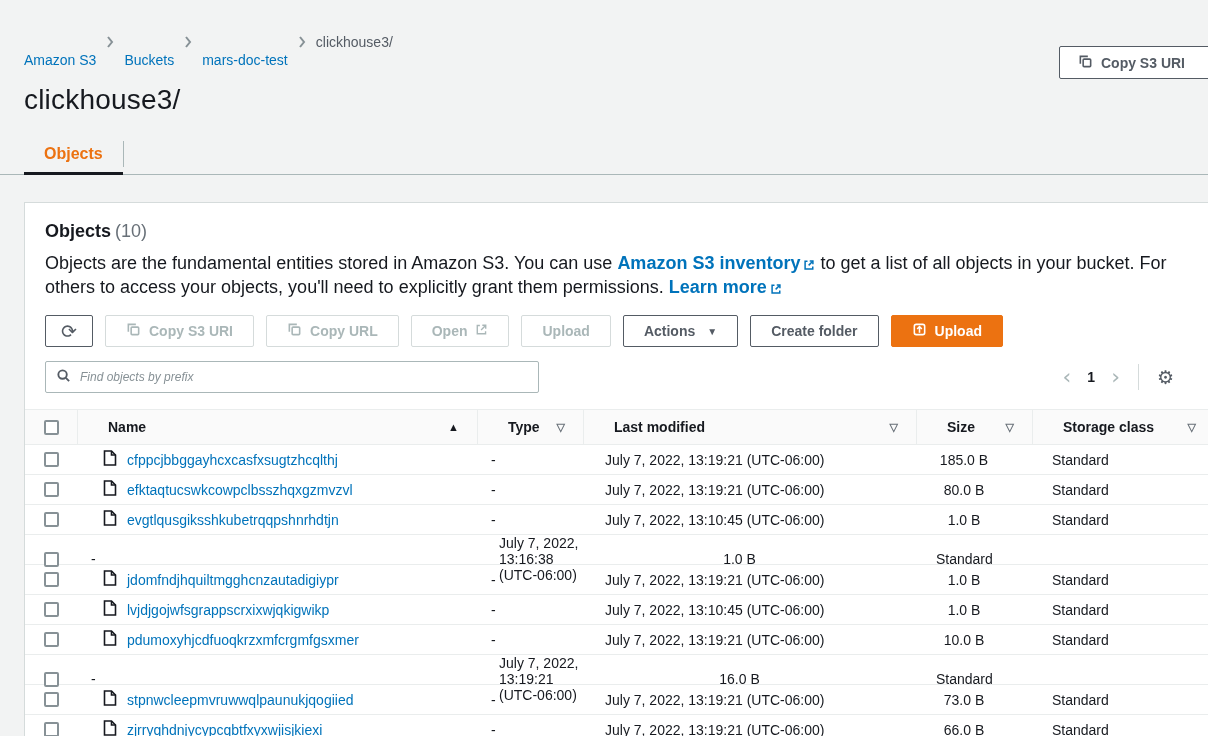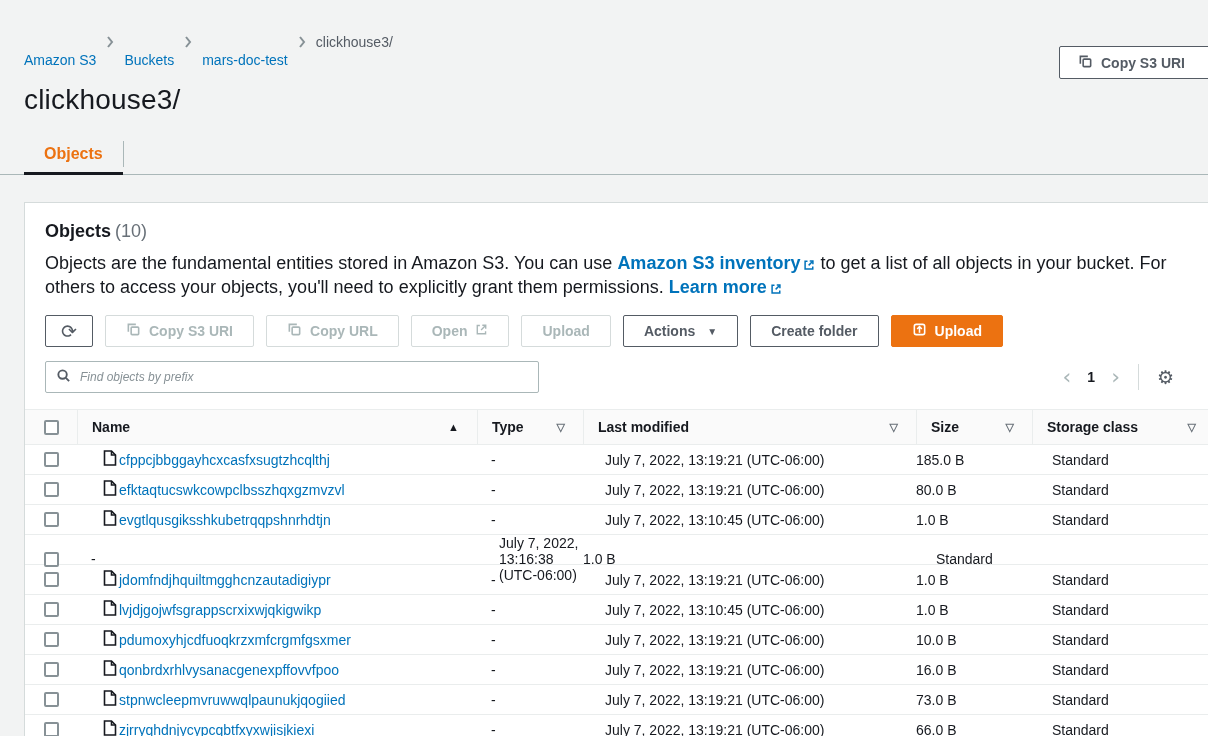--- a/index.html
+++ b/index.html
@@ -104,36 +104,36 @@
     grid-template-columns: 52px 400px 106px 333px 116px 1fr;
     align-items: center;
   }
   .thead {
     background: #fafafa; height: 36px;
     border-top: 1px solid #eaeded; border-bottom: 1px solid #eaeded;
     font-size: 14px; font-weight: 700;
   }
   .th {
     display: flex; align-items: center; justify-content: space-between;
-    padding: 0 18px 0 14px; height: 100%; cursor: pointer;
+    padding: 0 18px 0 30px; height: 100%; cursor: pointer;
   }
   .th + .th, .thead .cb-cell + .th { border-left: 1px solid #eaeded; }
   .sort-icon { font-size: 11px; color: #16191f; }
   .sort-icon.inactive { color: #687078; }
   .cb-cell { display: flex; align-items: center; padding-left: 19px; height: 100%; }
   .checkbox {
     width: 15px; height: 15px; border: 2px solid #879196;
     border-radius: 2px; background: #fff; cursor: pointer;
   }
   .trow { height: 30px; border-bottom: 1px solid #eaeded; font-size: 14px; }
-  .name-cell { display: flex; align-items: center; gap: 2px; padding-left: 26px; }
+  .name-cell { display: flex; align-items: center; gap: 10px; padding-left: 26px; }
   .name-cell a { color: #0073bb; text-decoration: none; cursor: pointer; }
   .type-cell { padding-left: 14px; }
   .date-cell { padding-left: 22px; }
-  .size-cell { text-align: left; padding-right: 20px; }
+  .size-cell { text-align: center; padding-right: 20px; }
   .storage-cell { padding-left: 20px; }
 </style>
 </head>
 <body>
 
 <nav class="breadcrumb">
   <a>Amazon S3</a>
   <span class="crumb-sep">
     <svg width="8" height="12" viewBox="0 0 8 12">
         <polyline points="2,1 6,6 2,11" fill="none" stroke="#879196" stroke-width="2"></polyline>
@@ -405,29 +405,20 @@
     <div class="type-cell">-</div>
     <div class="date-cell">July 7, 2022, 13:19:21 (UTC-06:00)</div>
     <div class="size-cell">10.0 B</div>
     <div class="storage-cell">Standard</div>
   </div>
 
   <div class="trow">
     <div class="cb-cell">
       <span class="checkbox"></span>
     </div>
-    <div class="name-cell">
-      <span>
-        <svg width="14" height="16" viewBox="0 0 14 16" fill="none" stroke="#16191f" stroke-width="1.6">
-          <path d="M1.5 1 H8.5 L12.5 5 V15 H1.5 Z"></path>
-          <path d="M8.5 1 V5 H12.5"></path>
-        </svg>
-      </span>
-      <a>qonbrdxrhlvysanacgenexpffovvfpoo</a>
-    </div>
     <div class="type-cell">-</div>
     <div class="date-cell">July 7, 2022, 13:19:21 (UTC-06:00)</div>
     <div class="size-cell">16.0 B</div>
     <div class="storage-cell">Standard</div>
   </div>
 
   <div class="trow">
     <div class="cb-cell">
       <span class="checkbox"></span>
     </div>

